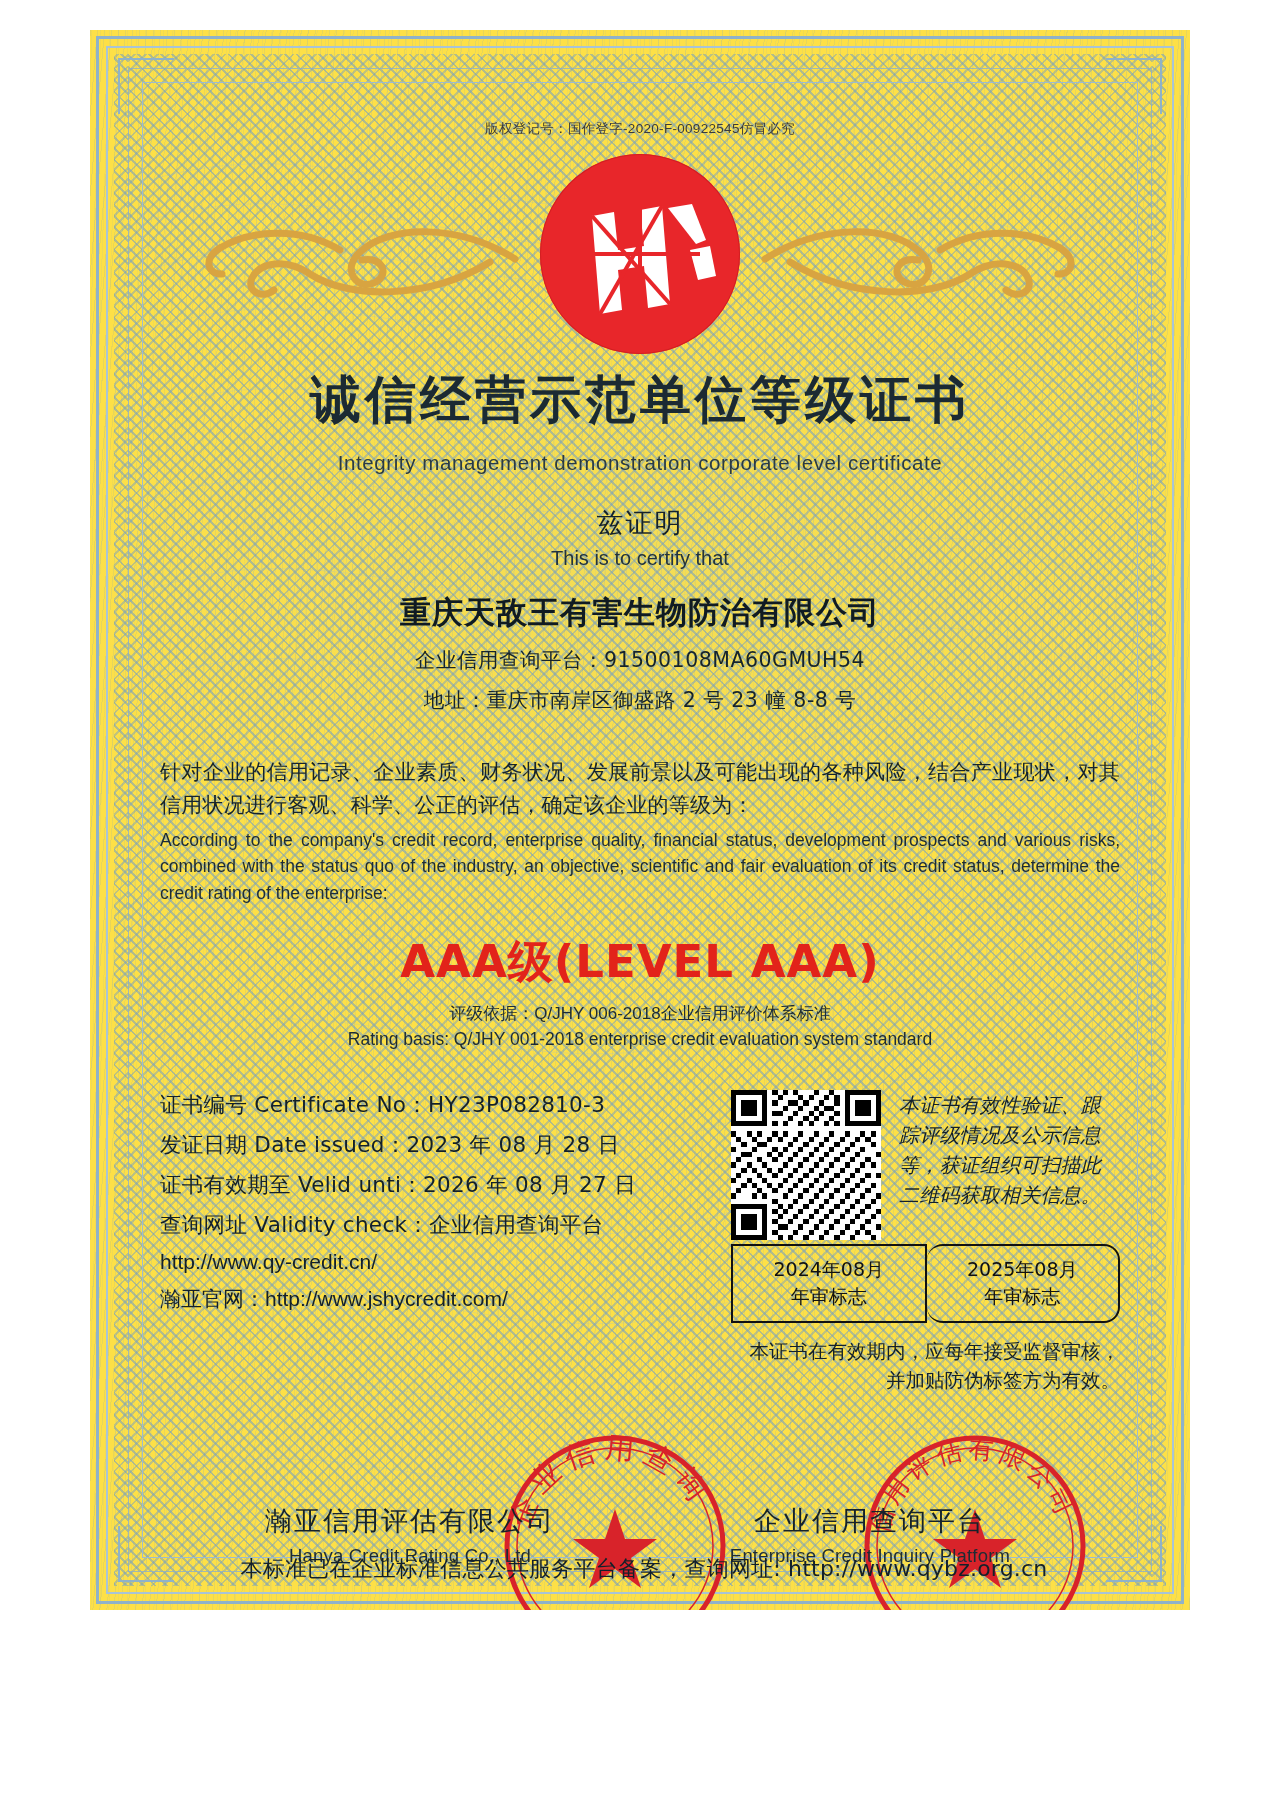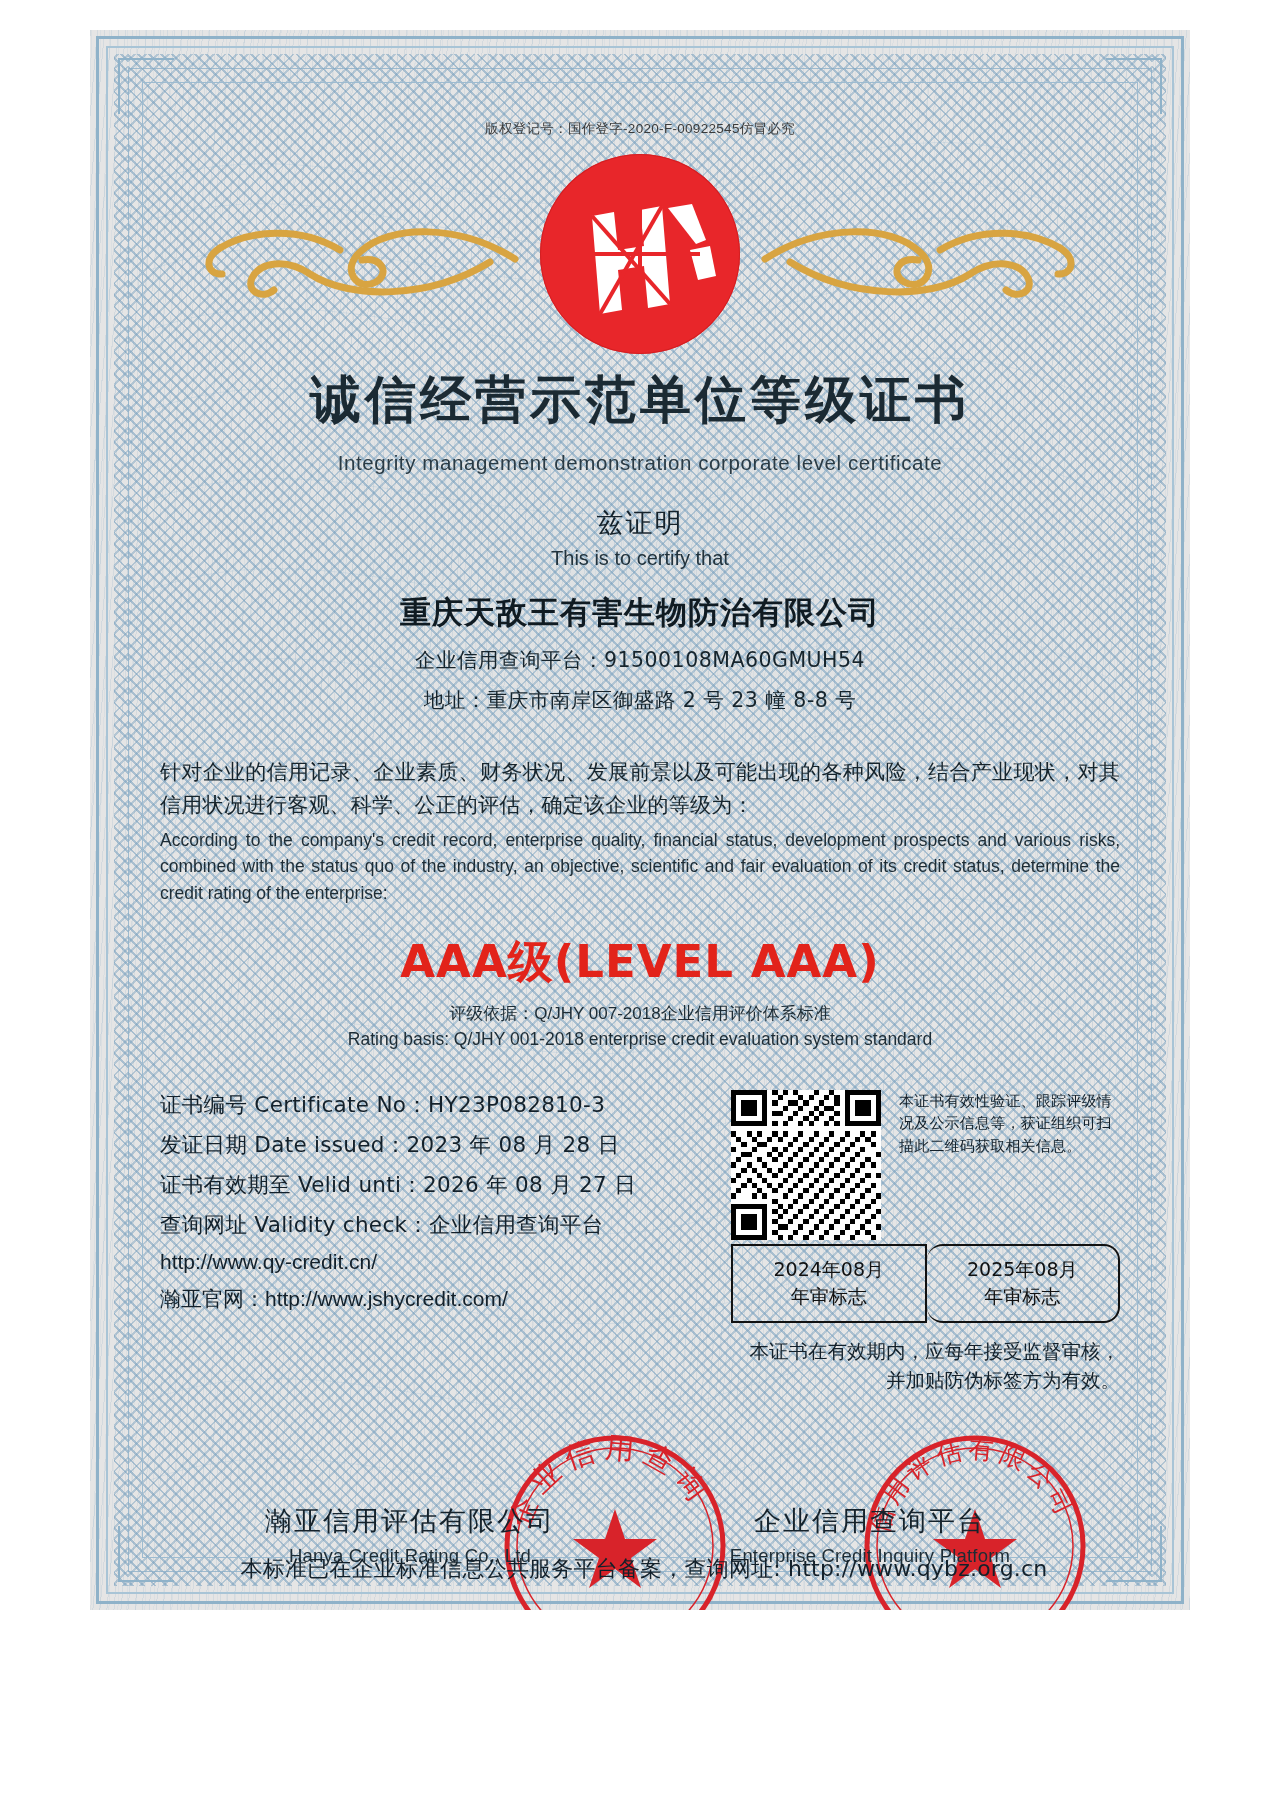--- a/index.html
+++ b/index.html
@@ -3,21 +3,21 @@
 <meta charset="utf-8">
 <style>
   html,body{margin:0;padding:0;background:#ffffff;}
   body{width:1280px;height:1800px;font-family:"Liberation Sans",sans-serif;}
 
   #cert{
     position:relative;
     width:1100px;
     height:1580px;
     margin:30px auto 0 auto;
-    background:#e5e5e5;
+    background:#fde047;
     overflow:hidden;
   }
 
   
   .bg-waves{
     position:absolute;left:0;top:0;right:0;bottom:0;
     background:
       repeating-linear-gradient(95deg, rgba(120,160,190,0.16) 0px, rgba(120,160,190,0.16) 1px, rgba(255,255,255,0) 1px, rgba(255,255,255,0) 7px),
       repeating-linear-gradient(-88deg, rgba(130,170,200,0.10) 0px, rgba(130,170,200,0.10) 1px, rgba(255,255,255,0) 1px, rgba(255,255,255,0) 9px),
       radial-gradient(ellipse 900px 400px at 50% 35%, rgba(160,190,210,0.10), rgba(255,255,255,0) 70%);
@@ -165,22 +165,23 @@
     font-family:"DejaVu Sans","Liberation Sans",sans-serif;
     white-space:nowrap;
   }
   .det-url{font-size:21px;color:#13202a;margin-bottom:11px;}
 
   .det-right{flex:1;}
   .qr-row{display:flex;gap:18px;align-items:flex-start;}
   .qr{width:150px;height:150px;flex:0 0 150px;background:#fff;}
   .qr svg{display:block;}
   .qr-note{
-    font-size:15px;line-height:1.5;color:#13202a;letter-spacing:.2px;
-    font-family:"DejaVu Sans","Liberation Sans",sans-serif;
+    font-size:20px;line-height:1.5;color:#13202a;letter-spacing:.2px;
+    font-family:"DejaVu Sans","Liberation Sans",sans-serif;
+    font-style:italic;
   }
   .stamp-boxes{display:flex;gap:0;margin-top:4px;}
   .stamp-box{
     flex:1;border:2px solid #111;padding:10px 4px;text-align:center;
     font-size:19px;line-height:1.45;color:#111;
     font-family:"DejaVu Sans","Liberation Sans",sans-serif;
   }
   .stamp-box + .stamp-box{border-left:none;border-radius:16px;}
   .audit-note{
     margin-top:14px;font-size:19.5px;line-height:1.5;color:#13202a;text-align:right;
@@ -300,21 +301,21 @@
     <div class="certify-en">This is to certify that</div>
 
     <div class="company">重庆天敌王有害生物防治有限公司</div>
     <div class="company-line">企业信用查询平台：91500108MA60GMUH54</div>
     <div class="company-line">地址：重庆市南岸区御盛路 2 号 23 幢 8-8 号</div>
 
     <div class="para">针对企业的信用记录、企业素质、财务状况、发展前景以及可能出现的各种风险，结合产业现状，对其信用状况进行客观、科学、公正的评估，确定该企业的等级为：</div>
     <div class="para-en">According to the company's credit record, enterprise quality, financial status, development prospects and various risks, combined with the status quo of the industry, an objective, scientific and fair evaluation of its credit status, determine the credit rating of the enterprise:</div>
 
     <div class="level">AAA级(LEVEL AAA)</div>
-    <div class="basis-cn">评级依据：Q/JHY 007-2018企业信用评价体系标准</div>
+    <div class="basis-cn">评级依据：Q/JHY 006-2018企业信用评价体系标准</div>
     <div class="basis-en">Rating basis: Q/JHY 001-2018 enterprise credit evaluation system standard</div>
 
     <div class="details">
       <div class="det-left">
         <div class="det-row">证书编号 Certificate No：HY23P082810-3</div>
         <div class="det-row">发证日期 Date issued：2023 年 08 月 28 日</div>
         <div class="det-row">证书有效期至 Velid unti：2026 年 08 月 27 日</div>
         <div class="det-row">查询网址 Validity check：企业信用查询平台</div>
         <div class="det-url">http://www.qy-credit.cn/</div>
         <div class="det-url">瀚亚官网：http://www.jshycredit.com/</div>

